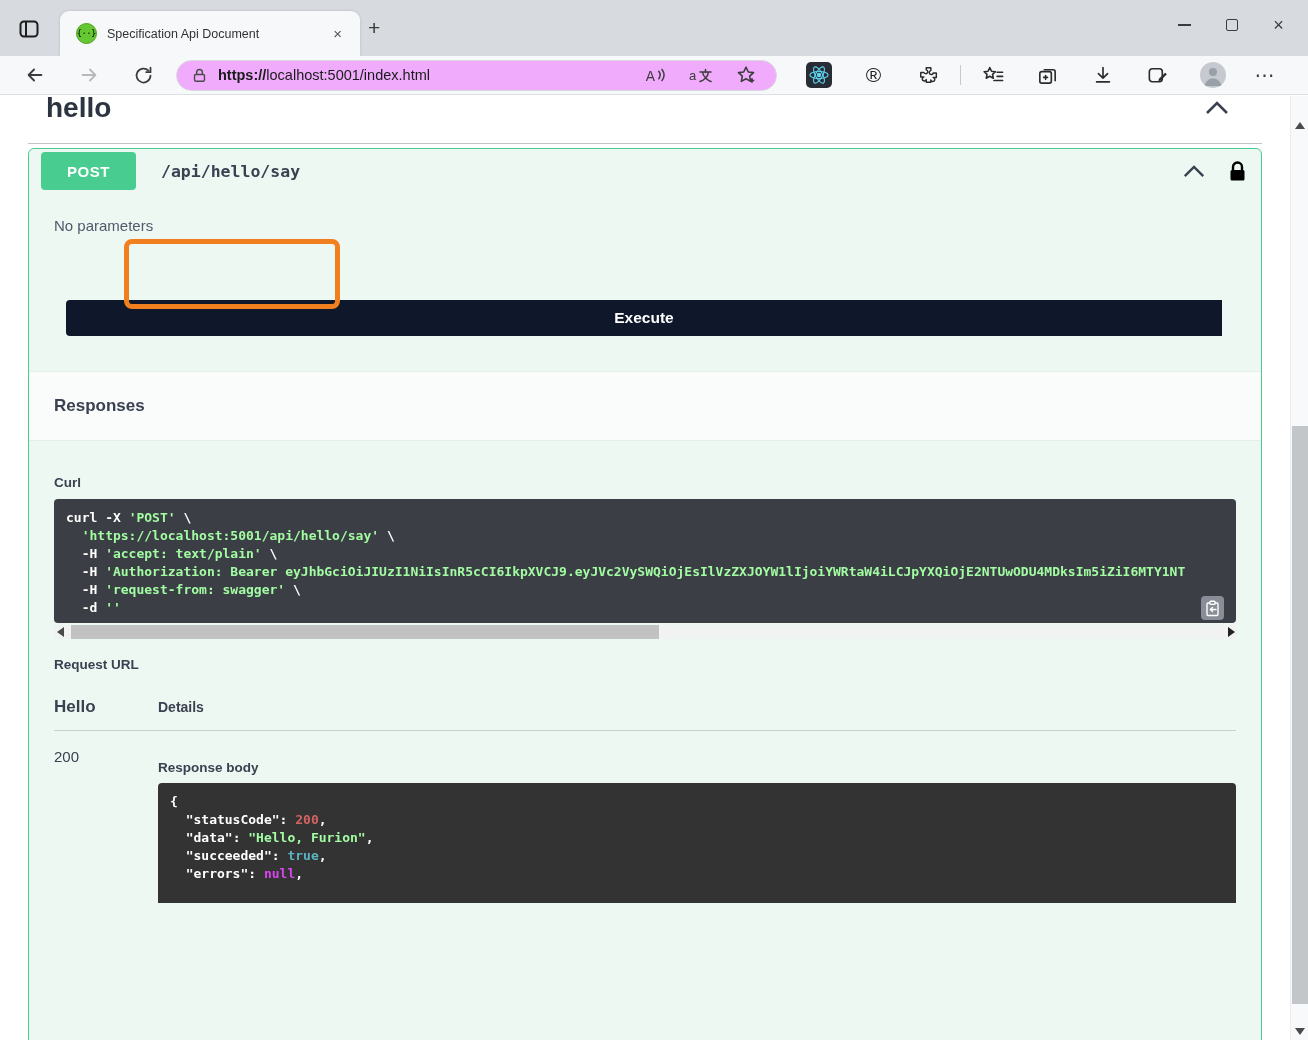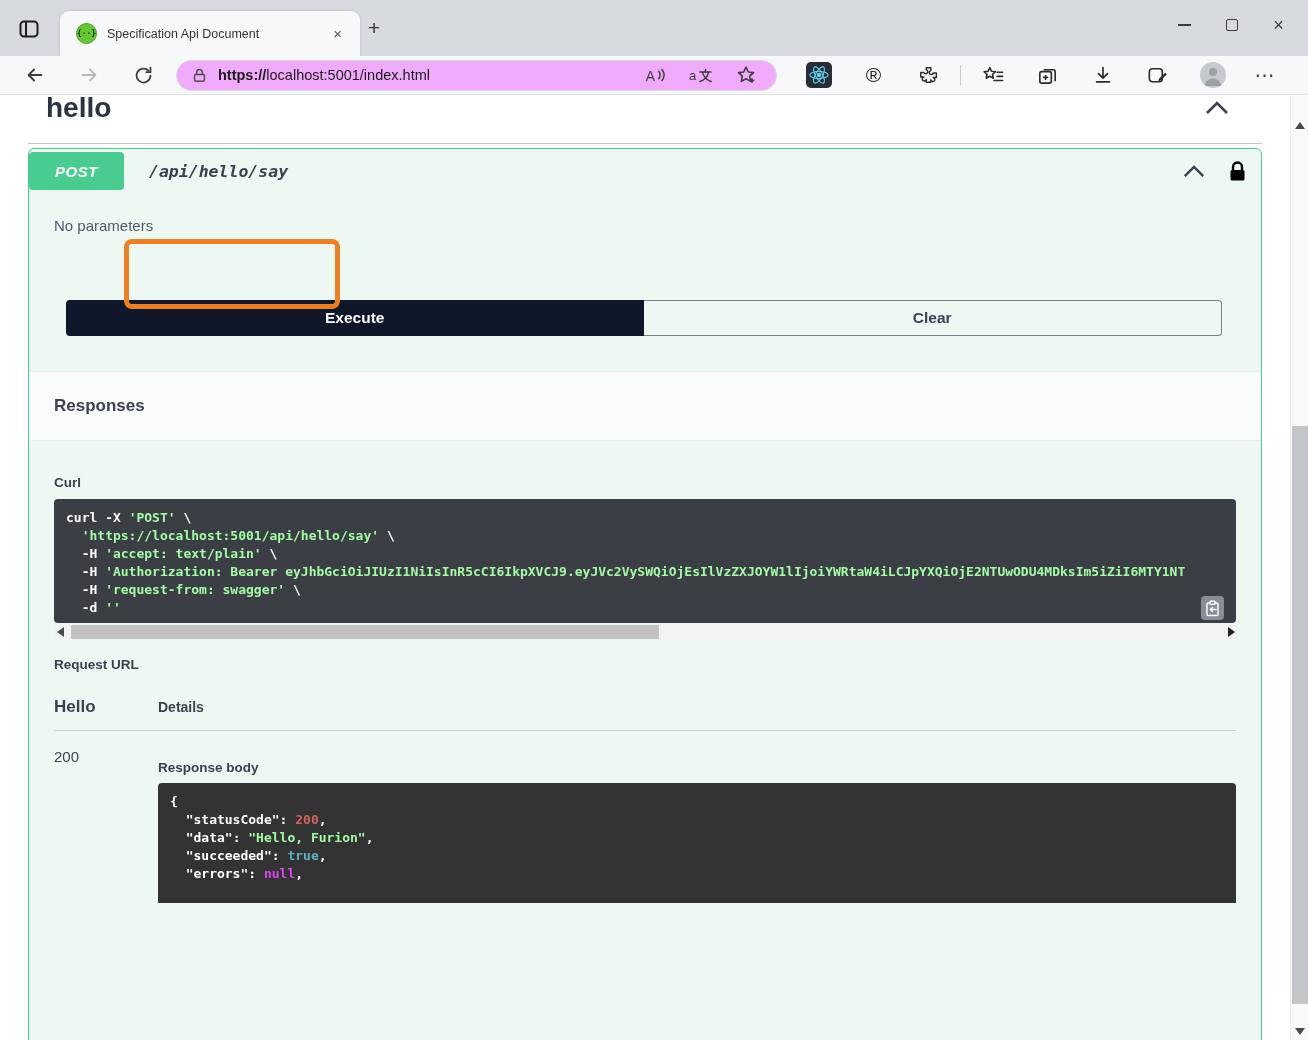--- a/index.html
+++ b/index.html
@@ -46,21 +46,21 @@
   
   .page{ position:absolute; top:96px; left:0; width:100%; height:944px; background:#fff; overflow:hidden;}
   .tag-heading{ position:absolute; left:46px; top:-4px; font-size:28px; font-weight:bold; color:#2b3440;}
   .tag-chevron{ position:absolute; left:1204px; top:4px; cursor:pointer;}
   .tag-divider{ position:absolute; left:28px; top:47px; width:1234px; height:1px; background:#c4c4c4;}
 
   .opblock{
     position:absolute; left:28px; top:52px; width:1234px; height:1080px;
     border:1px solid #49cc90; border-radius:6px; background:#edf8f2; overflow:hidden;
   }
-  .op-summary{ height:44px; display:flex; align-items:center; padding:0 14px 0 0;font-style:italic;}
+  .op-summary{ height:44px; display:flex; align-items:center; padding:0 14px 0 12px;}
   .method-badge{ width:95px; height:38px; background:#49cc90; border-radius:4px; color:#fff;
     font-weight:bold; font-size:15px; display:flex; align-items:center; justify-content:center;
     letter-spacing:.5px; cursor:pointer;}
   .op-path{ margin-left:25px; font-family:"DejaVu Sans Mono",monospace; font-size:16.5px; color:#3b4151; font-weight:600;}
   .op-summary .spacer{ flex:1;}
   .sum-chevron{ margin-right:22px; cursor:pointer;}
   .lock-btn{ cursor:pointer; display:flex; align-items:center;}
 
   .op-sec-header{ height:62px; background:#fbfdfc; border-top:1px solid #dfeee6; position:relative;
     display:flex; align-items:center; padding:0 20px;}
@@ -287,21 +287,20 @@
             <rect x="2.5" y="9" width="14" height="10.5" rx="1.5" fill="#000"></rect>
           </svg>
         </span>
       </div>
 
 
       <div class="no-params">No parameters</div>
 
       <div class="exec-row">
         <button class="exec-btn">Execute</button>
-        <button class="clear-btn">Clear</button>
       </div>
 
       <div class="responses-header">
         <span class="responses-title">Responses</span>
       </div>
 
       <div class="responses-inner">
         <div class="blk-label curl-label">Curl</div>
 
         <div class="curl-wrap">

